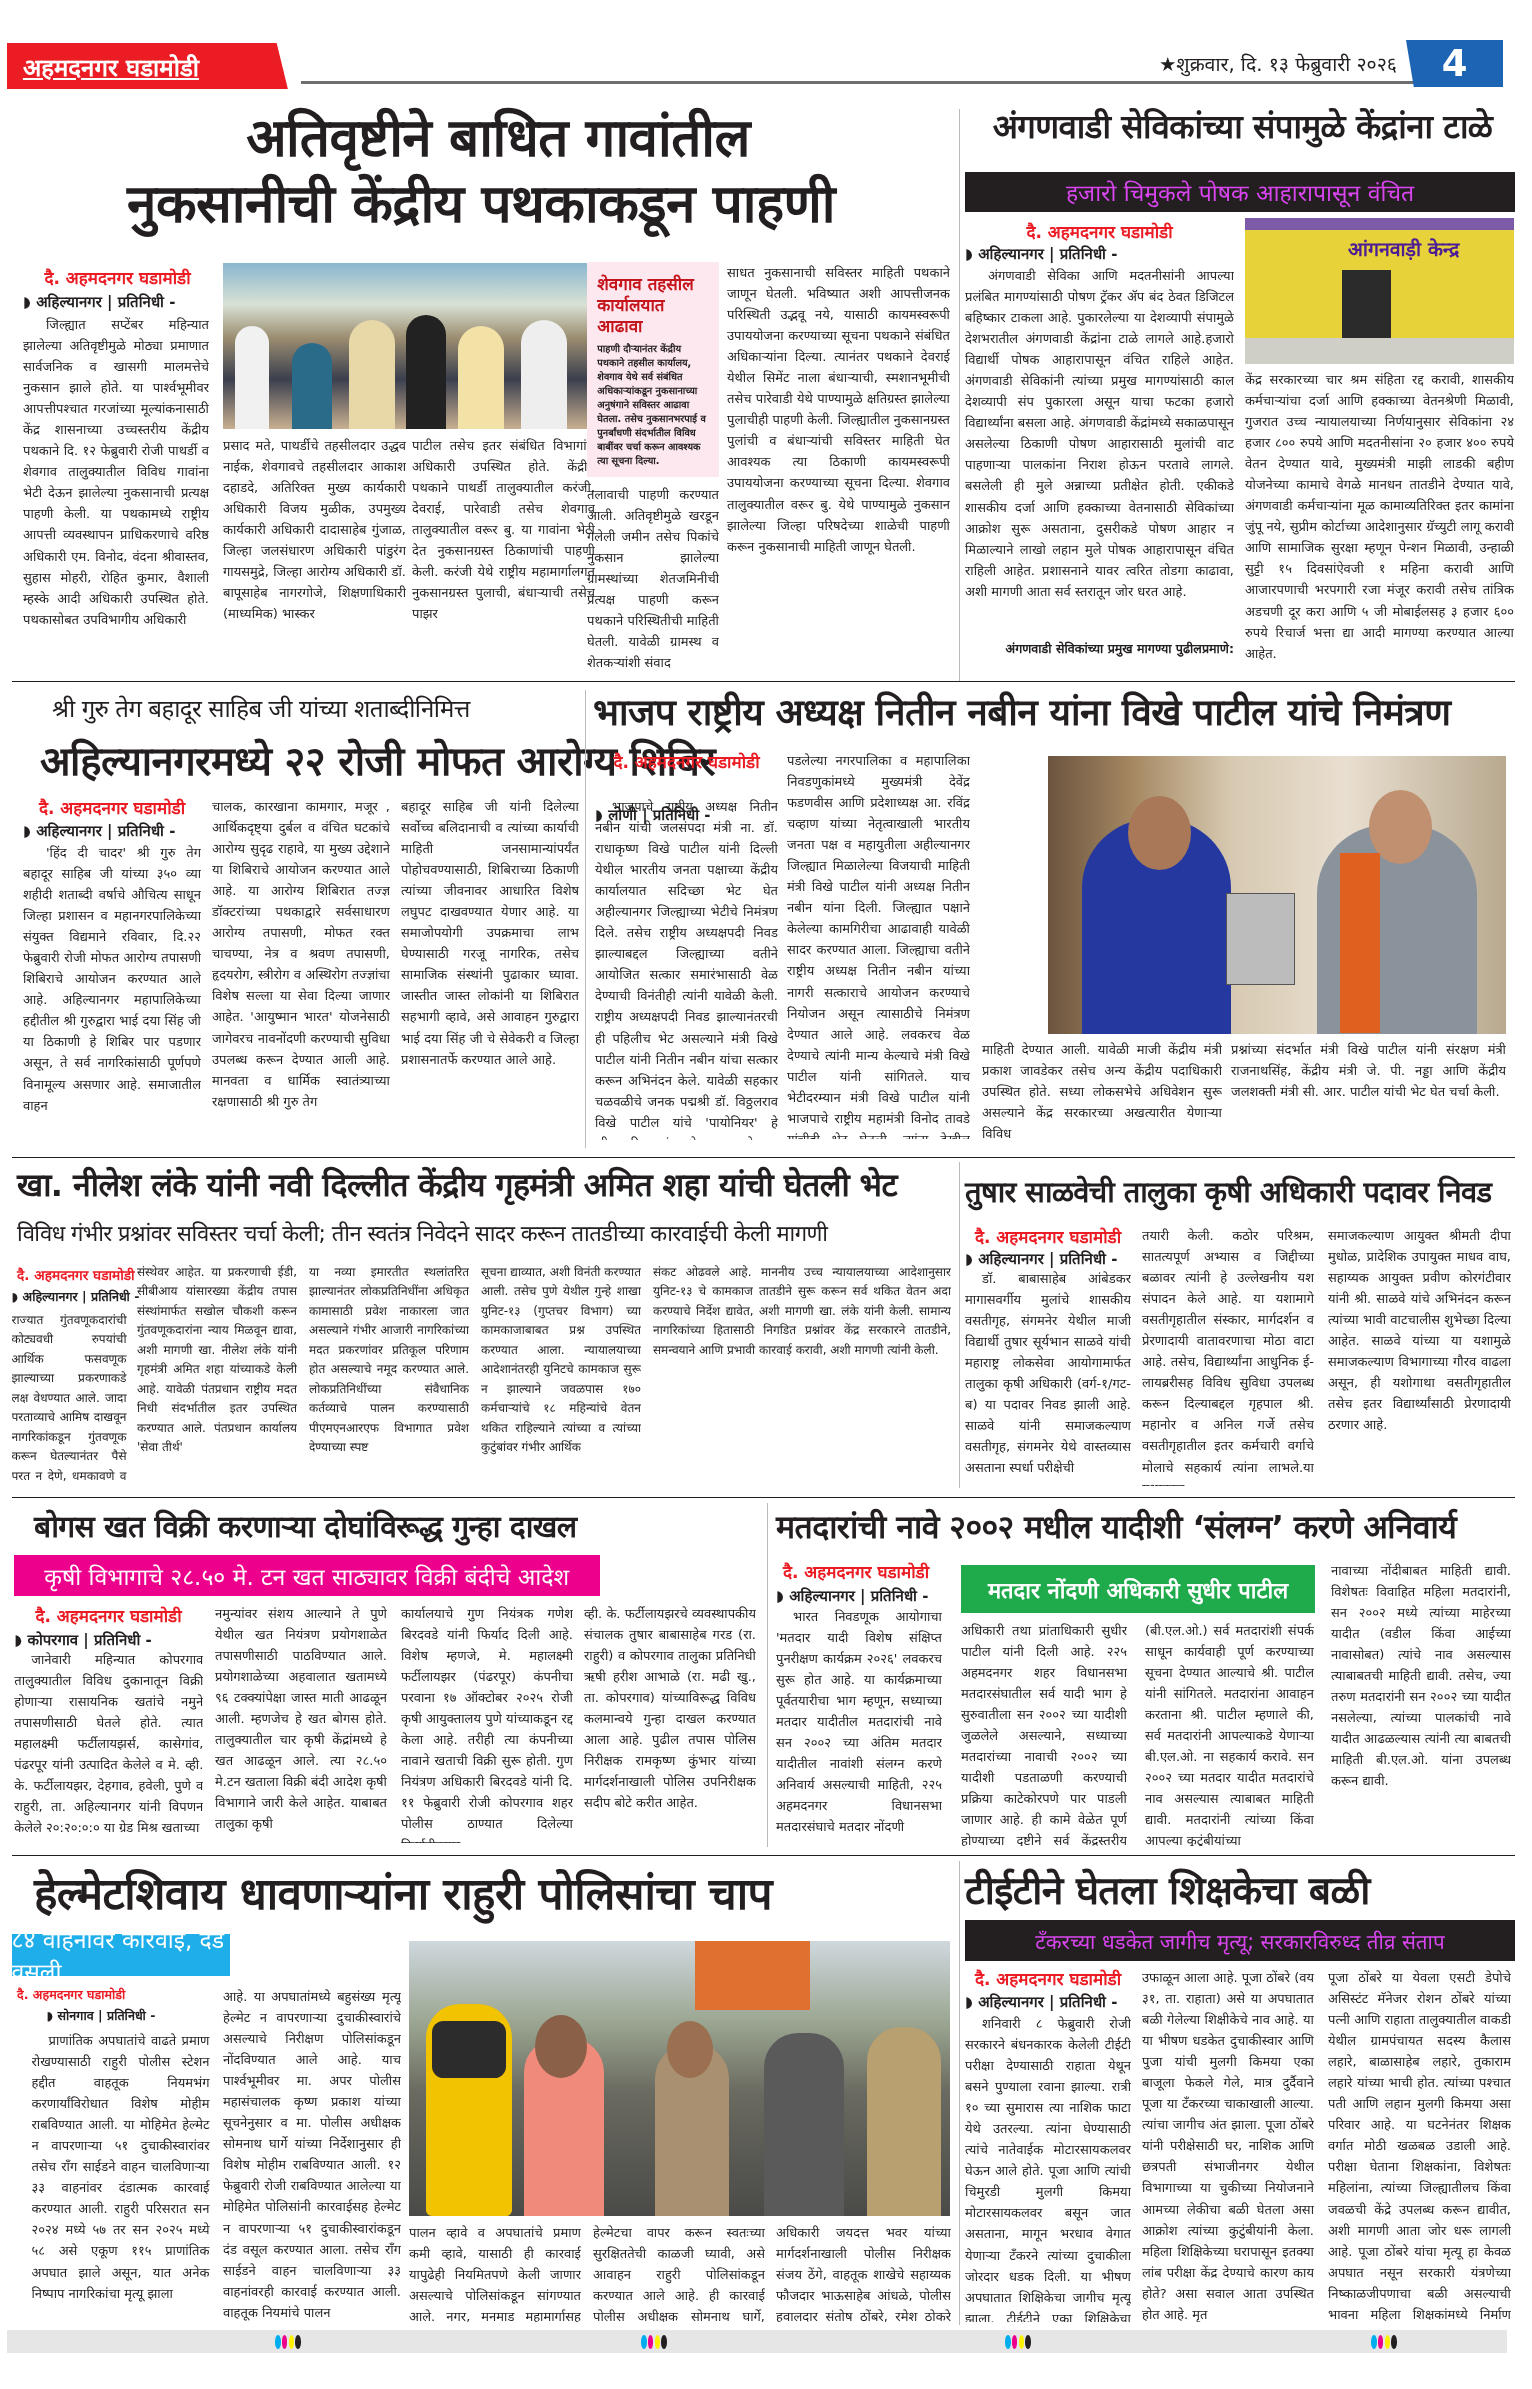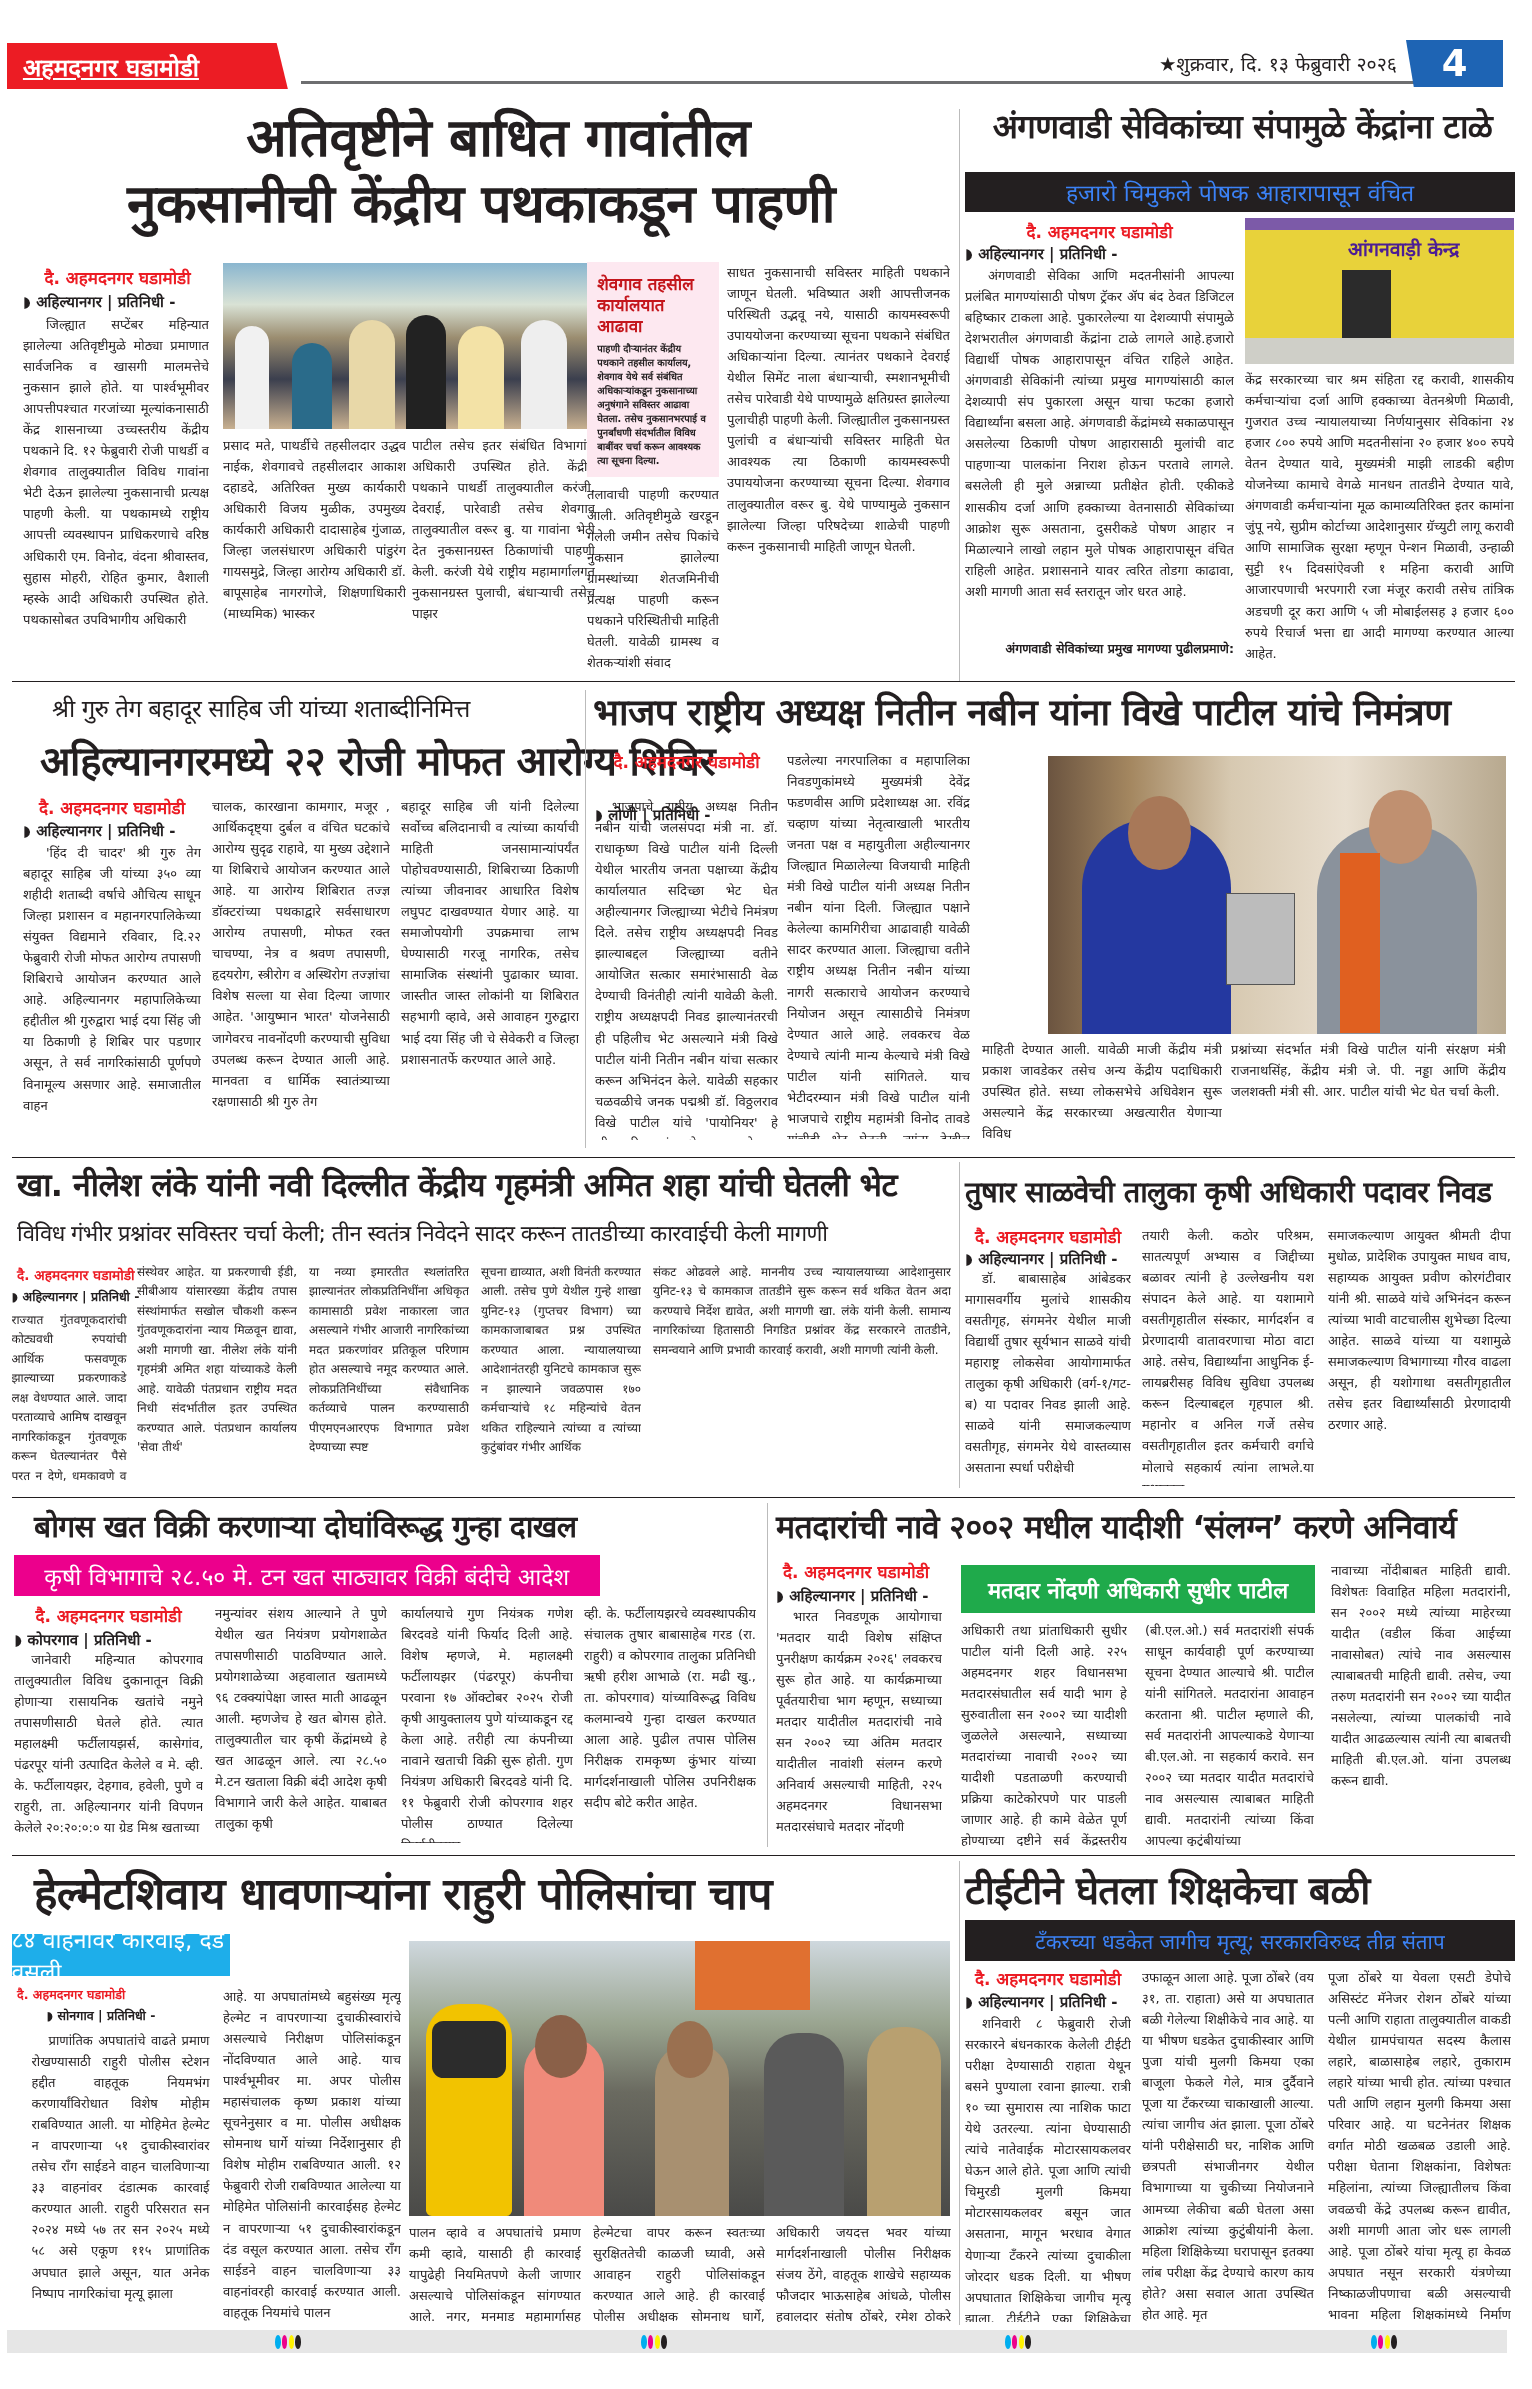--- a/index.html
+++ b/index.html
@@ -4,21 +4,21 @@
 <style>
   * { box-sizing: border-box; margin: 0; padding: 0; }
   html, body { width: 1533px; height: 2389px; background: #fff; overflow: hidden; }
   body { font-family: "DejaVu Sans", sans-serif; color: #231f20; position: relative; }
   .abs { position: absolute; }
   .masthead-logo { left: 6.9px; top: 43px; width: 281px; height: 46px; background: #ec1c24; clip-path: polygon(0 0, 96% 0, 100% 100%, 0 100%); color: #fff; font-weight: bold; font-size: 24px; display: flex; align-items: center; padding-left: 16px; text-decoration: underline; }
   .masthead-rule { left: 301px; top: 81px; width: 1119px; height: 3.4px; background: #6d6e70; }
   .masthead-date { left: 1145px; top: 50px; width: 252px; text-align: right; font-size: 19.5px; }
   .masthead-page { left: 1406px; top: 40px; width: 97px; height: 47px; background: #1e64b4; clip-path: polygon(0 0, 100% 0, 100% 100%, 8% 100%); color: #fff; font-size: 37px; font-weight: bold; display: flex; align-items: center; justify-content: center; }
   .headline { font-weight: bold; color: #231f20; line-height: 1.1; white-space: nowrap; letter-spacing: -0.6px; }
-  .band-dark { background: #231f20; color: #3b82f6; display: flex; align-items: center; justify-content: center; font-size: 25px; white-space: nowrap; }
+  .band-dark { background: #231f20; color: #d946ef; display: flex; align-items: center; justify-content: center; font-size: 25px; white-space: nowrap; }
   .band-pink { background: #ec008c; color: #fff; display: flex; align-items: center; justify-content: center; font-size: 25px; }
   .band-green { background: #1faa4b; color: #fff; display: flex; align-items: center; justify-content: center; font-size: 24px; font-weight: bold; }
   .band-cyan { background: #1eaeea; color: #fff; display: flex; align-items: center; justify-content: center; font-size: 25px; }
   .byline { color: #ec1c24; font-weight: bold; font-size: 17px; text-align: center; white-space: nowrap; }
   .dateline { font-weight: bold; font-size: 15px; white-space: nowrap; }
   .dateline::before { content: "◗ "; }
   .col { font-size: 13px; line-height: 1.62; text-align: justify; overflow: hidden; color: #231f20; }
   .photo { overflow: hidden; }
   .sidebox { background: #fde8f0; padding: 11.5px 10.3px; }
   .sidebox h3 { color: #c4161c; font-size: 25px; line-height: 1.25; }

